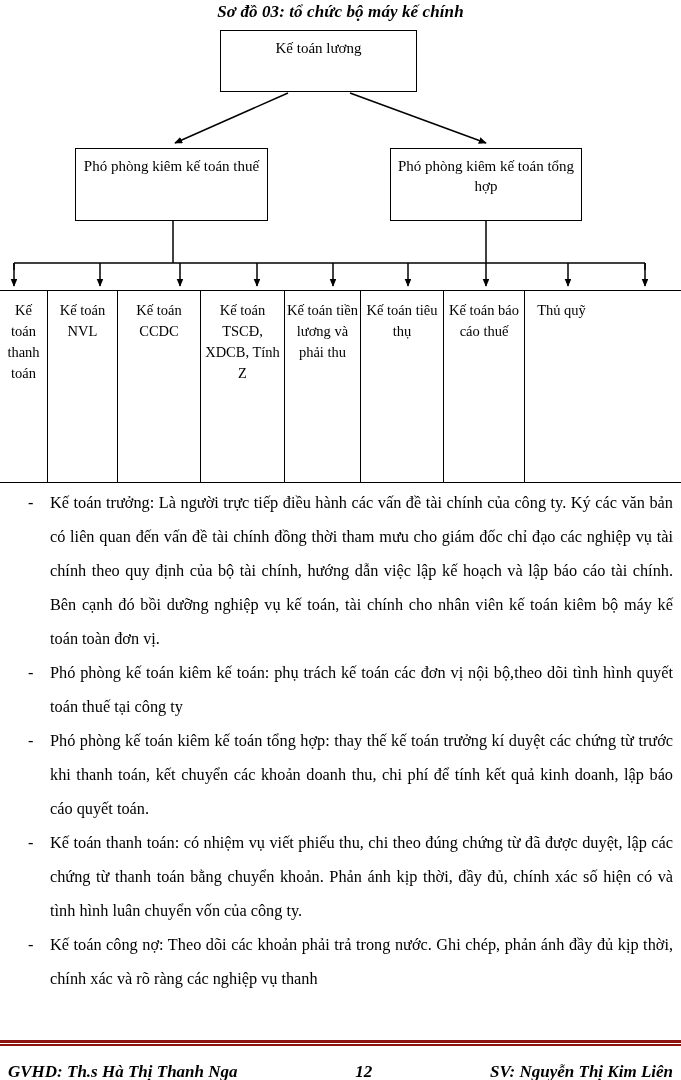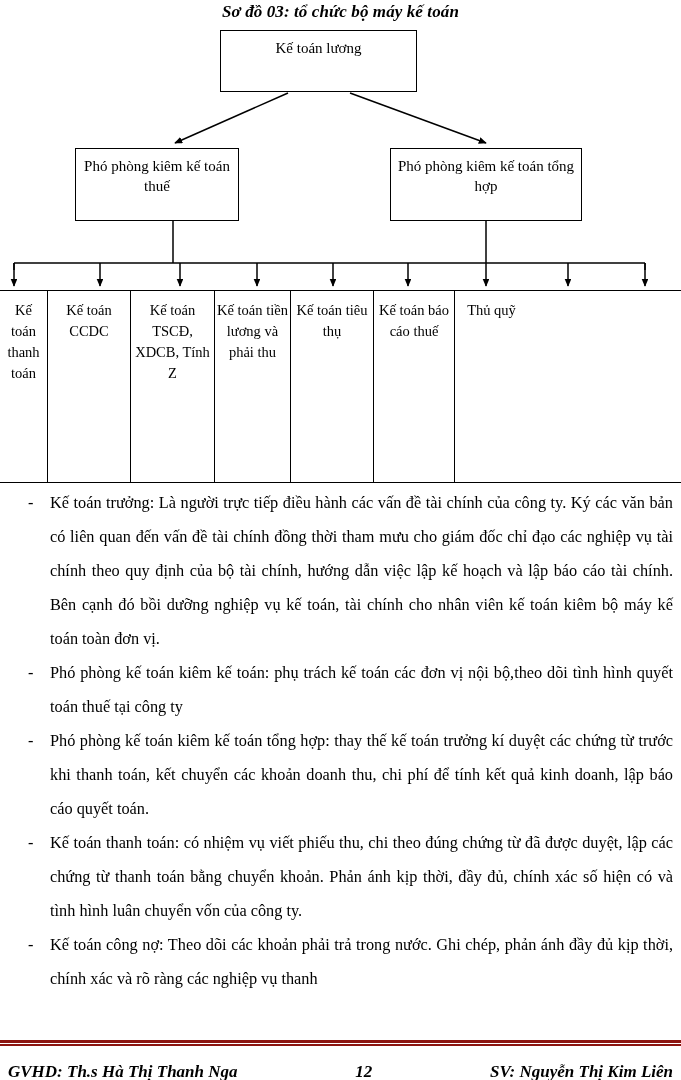--- a/index.html
+++ b/index.html
@@ -48,21 +48,21 @@
     position: absolute;
     border: 1.4px solid #000;
     box-sizing: border-box;
     background: #fff;
     text-align: center;
     font-size: 15px;
     line-height: 1.32;
     padding-top: 8px;
   }
   .node-root   { left: 220px; top: 30px;  width: 197px; height: 62px; }
-  .node-left   { left: 75px;  top: 148px; width: 164px; height: 73px; }
+  .node-left   { left: 75px;  top: 148px; width: 193px; height: 73px; }
   .node-right  { left: 390px; top: 148px; width: 192px; height: 73px; }
 
   
   .cells {
     position: absolute;
     left: 0;
     top: 290px;
     width: 681px;
     height: 193px;
     display: flex;
@@ -148,21 +148,21 @@
     padding: 0 8px;
     box-sizing: border-box;
   }
   .footer-left  { flex: 0 0 auto; }
   .footer-mid   { flex: 1 1 auto; text-align: center; }
   .footer-right { flex: 0 0 auto; }
 </style>
 </head>
 <body>
 
-<div class="doc-title">Sơ đồ 03: tổ chức bộ máy kế toán</div>
+<div class="doc-title">Sơ đồ 03: tổ chức bộ máy kế chính</div>
 
 <div class="chart">
 
   <svg width="681" height="486" viewBox="0 0 681 486">
     <defs>
       <marker id="arrow" markerWidth="9" markerHeight="9" refX="7.2" refY="3.4" orient="auto" markerUnits="userSpaceOnUse">
         <path d="M0,0 L8,3.4 L0,6.8 z" fill="#000"></path>
       </marker>
     </defs>
 
@@ -188,20 +188,21 @@
   </svg>
 
   <div class="node node-root">Kế toán lương</div>
 
   <div class="node node-left">Phó phòng kiêm kế toán thuế</div>
 
   <div class="node node-right">Phó phòng kiêm kế toán tổng hợp</div>
 
   <div class="cells">
     <div class="cell" style="width:48px">Kế toán thanh toán</div>
+    <div class="cell" style="width:70px">Kế toán NVL</div>
     <div class="cell" style="width:83px">Kế toán CCDC</div>
     <div class="cell" style="width:84px">Kế toán TSCĐ, XDCB,  Tính Z</div>
     <div class="cell" style="width:76px">Kế toán tiền lương và phải thu</div>
     <div class="cell" style="width:83px">Kế toán tiêu thụ</div>
     <div class="cell" style="width:81px">Kế toán báo cáo thuế</div>
     <div class="cell" style="width:73px">Thủ quỹ</div>
   </div>
 </div>
 
 <div class="body-text">

